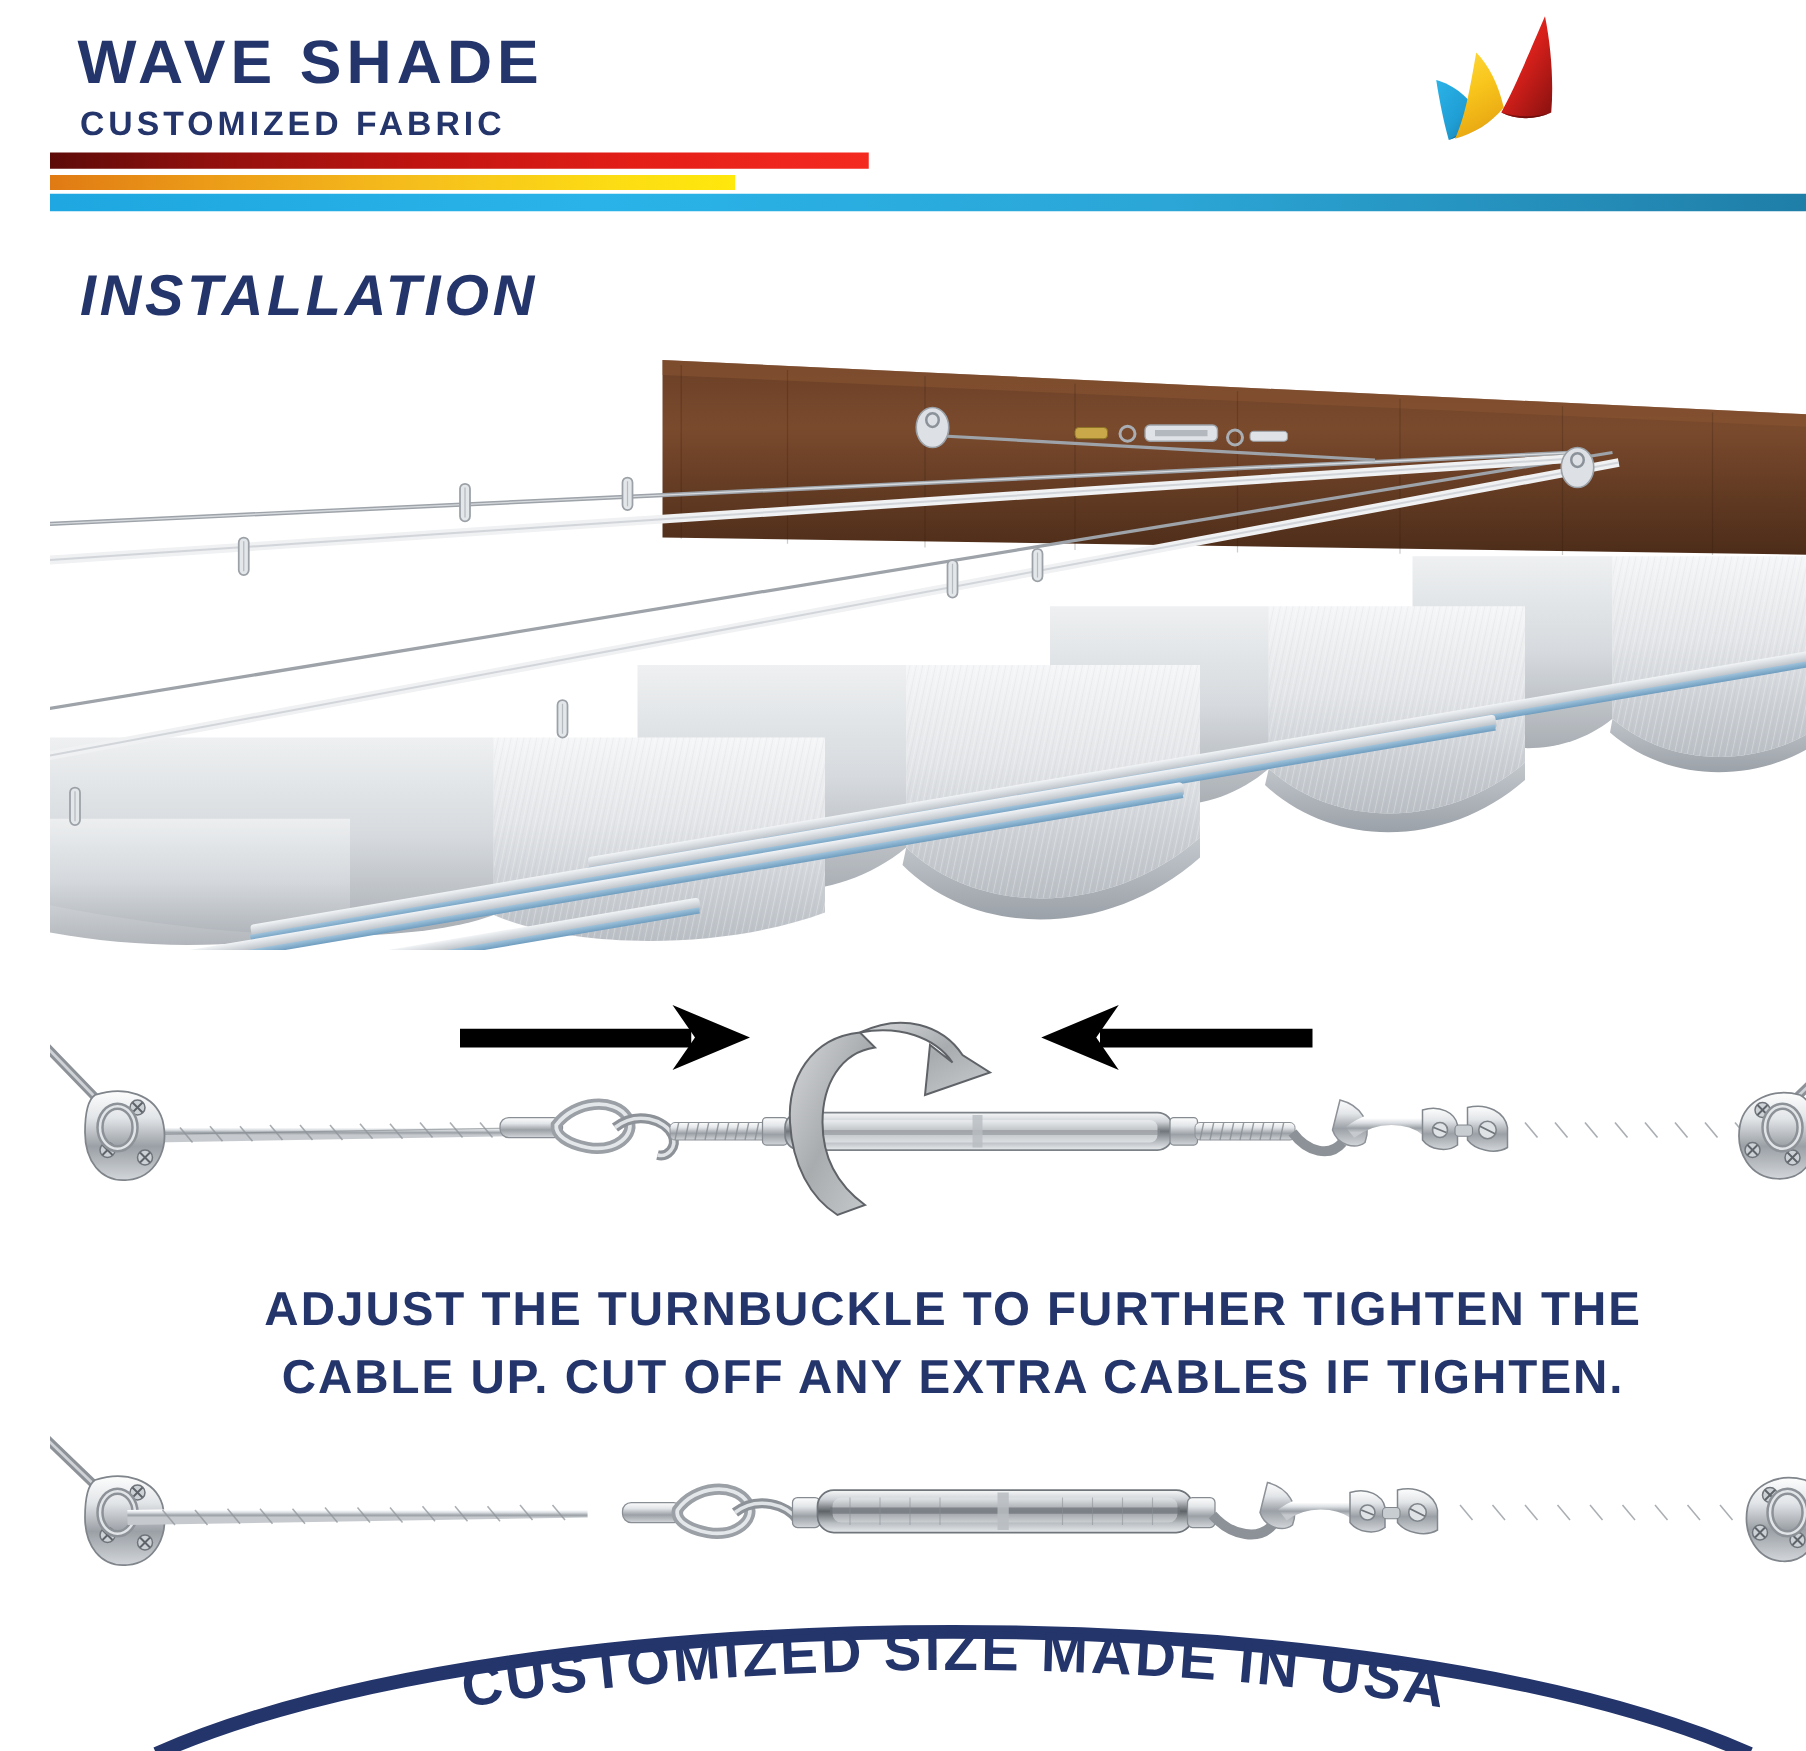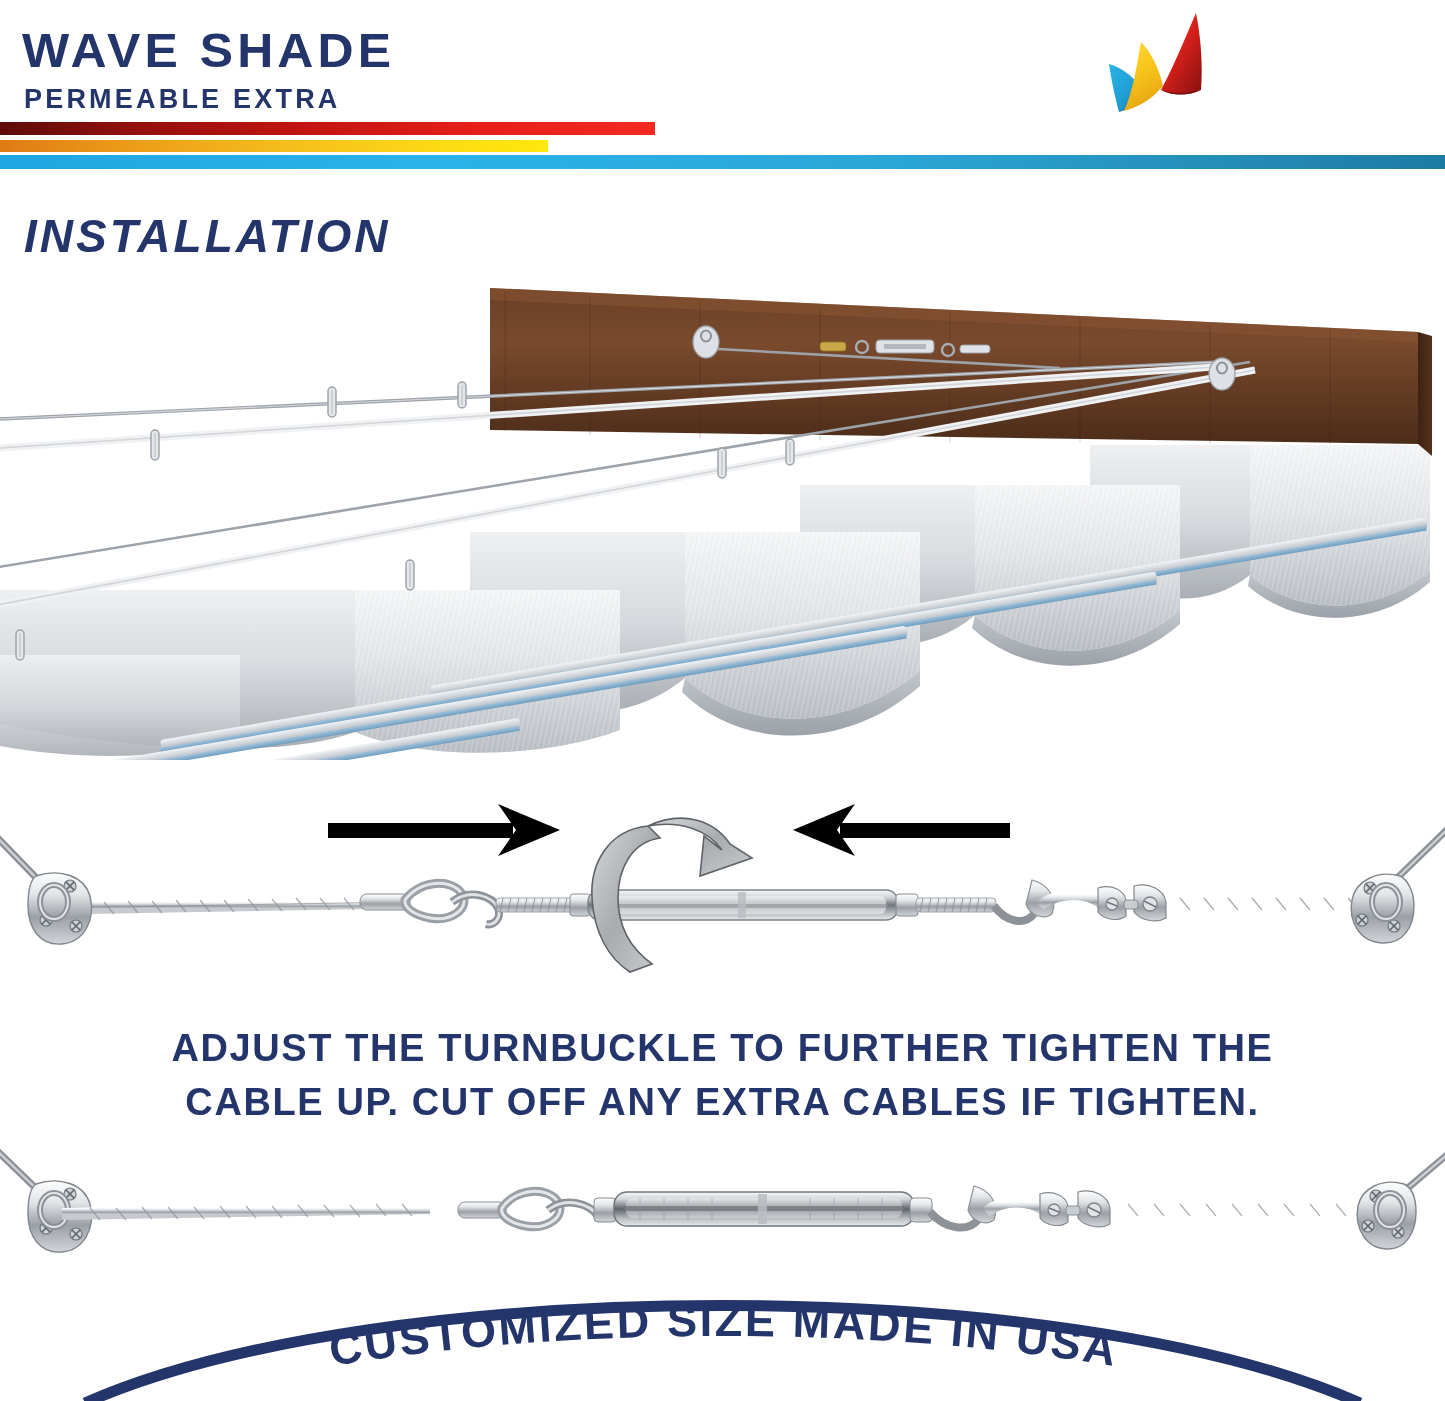--- a/index.html
+++ b/index.html
@@ -4,21 +4,21 @@
 <title>Wave Shade Installation</title>
 <style>
   html,body{margin:0;padding:0;}
   body{
     width:1445px;height:1401px;
     background:#ffffff;
     font-family:"Liberation Sans", sans-serif;
     overflow:hidden;
     position:relative;
   }
-  .page{position:absolute;inset:0;}
+  .page{position:absolute;inset:0;margin-left:40px;}
 
   
   .brand-title{
     position:absolute;left:22px;top:26px;
     font-family:"Liberation Sans", sans-serif;
     font-size:49px;font-weight:bold;
     letter-spacing:4px;
     color:#24356b;
     line-height:1;
     white-space:nowrap;
@@ -88,21 +88,21 @@
     letter-spacing:2.5px;
     fill:#24356b;
   }
 </style>
 </head>
 <body>
 
 <div class="page">
 
   <div class="brand-title">WAVE SHADE</div>
-  <div class="brand-sub">PERMEABLE EXTRA</div>
+  <div class="brand-sub">CUSTOMIZED FABRIC</div>
 
   <div class="bar bar-red"></div>
   <div class="bar bar-yellow"></div>
   <div class="bar bar-blue"></div>
 
   <div class="logo">
     <svg viewBox="0 0 125 128" width="125" height="128">
       <defs>
         <linearGradient id="lgBlue" x1="0" y1="0" x2="1" y2="1">
           <stop offset="0" stop-color="#2bb3e8"></stop>

